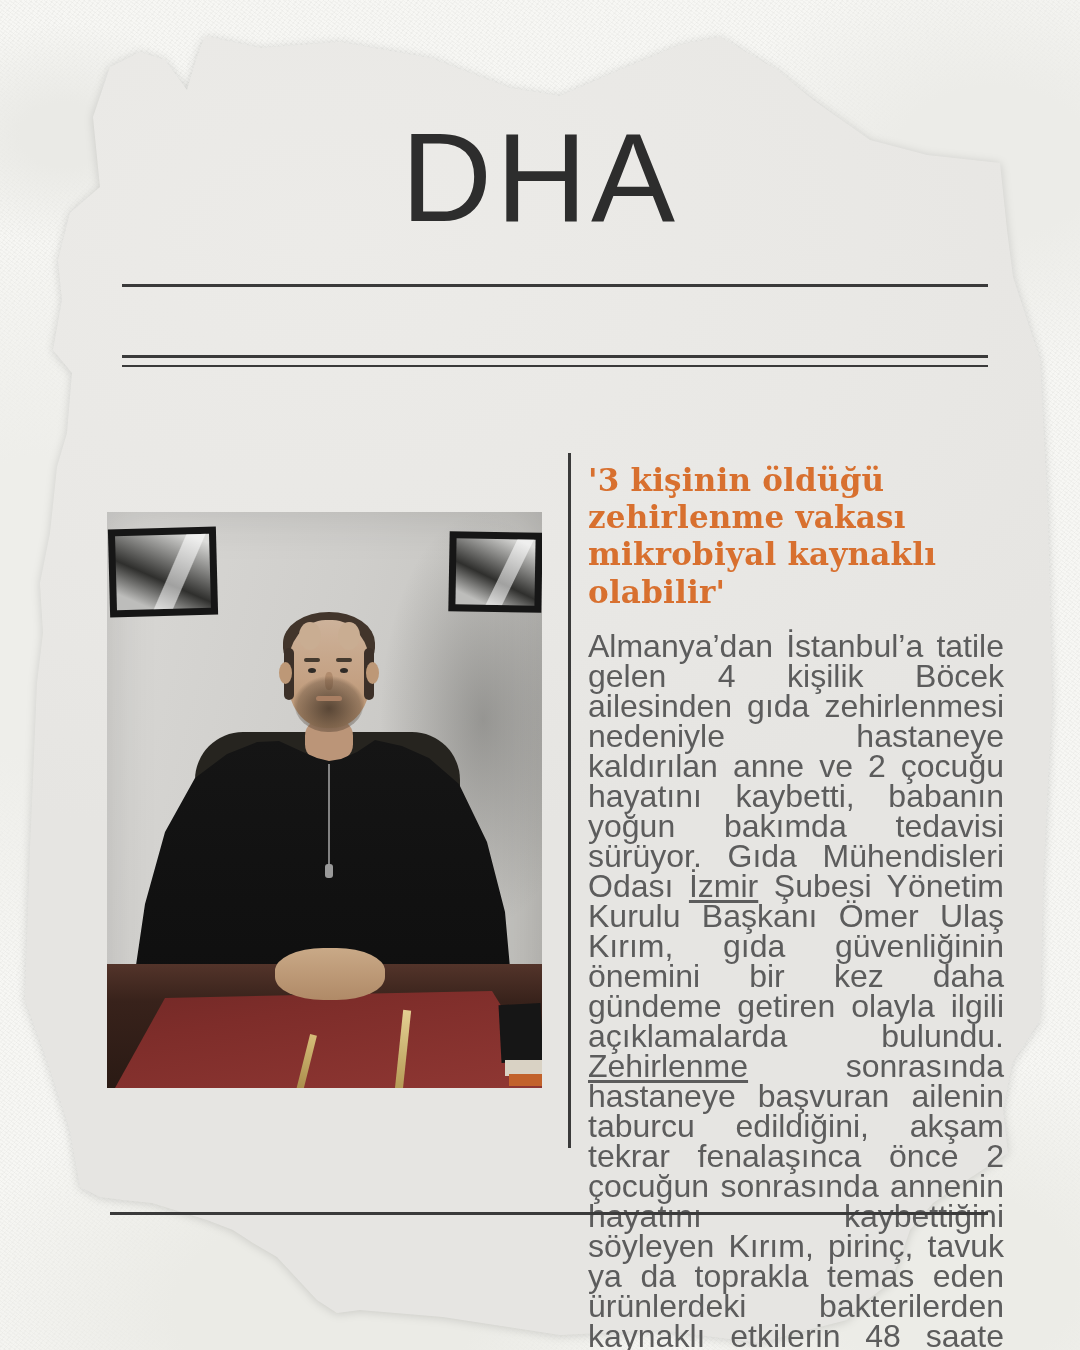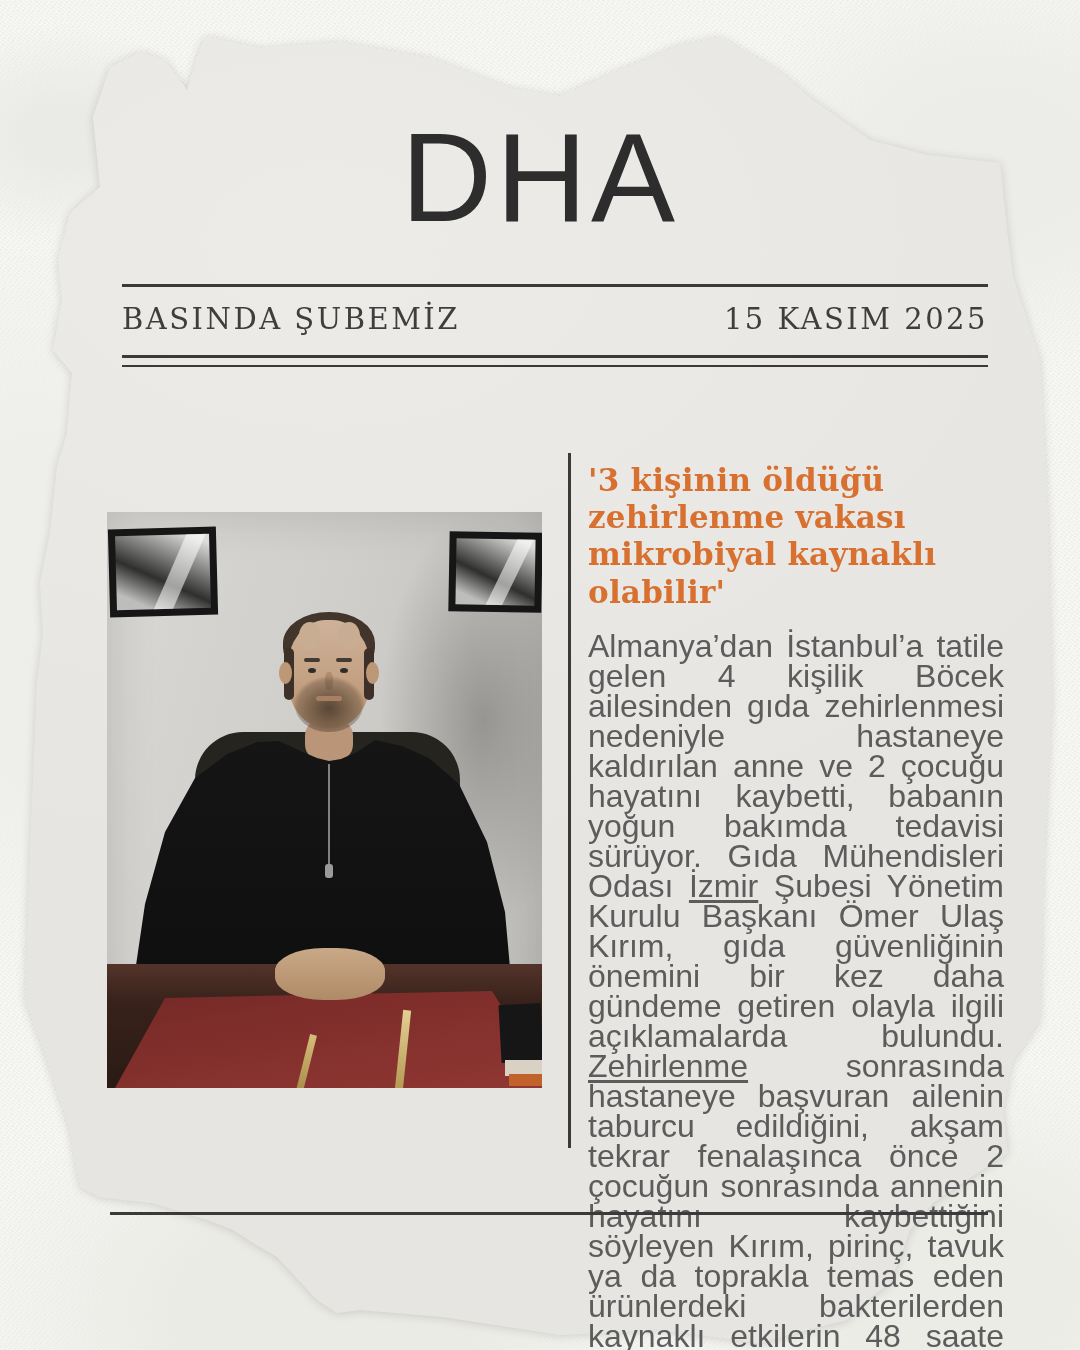--- a/index.html
+++ b/index.html
@@ -118,24 +118,20 @@
 
 <div id="canvas">
   <div class="paper-wrap">
     <div class="paper"></div>
   </div>
 
   <div class="masthead">DHA</div>
 
   <div class="rule rule-top"></div>
 
-  <div class="section-row">
-    <span>BASINDA ŞUBEMİZ</span>
-    <span>15 KASIM 2025</span>
-  </div>
 
   <div class="rule rule-dbl-a"></div>
   <div class="rule rule-dbl-b"></div>
 
   <div class="photo">
     <div class="wall-shadow"></div>
     <div class="frame frame-left">
       <div class="frame-inner"></div>
     </div>
     <div class="frame frame-right">

